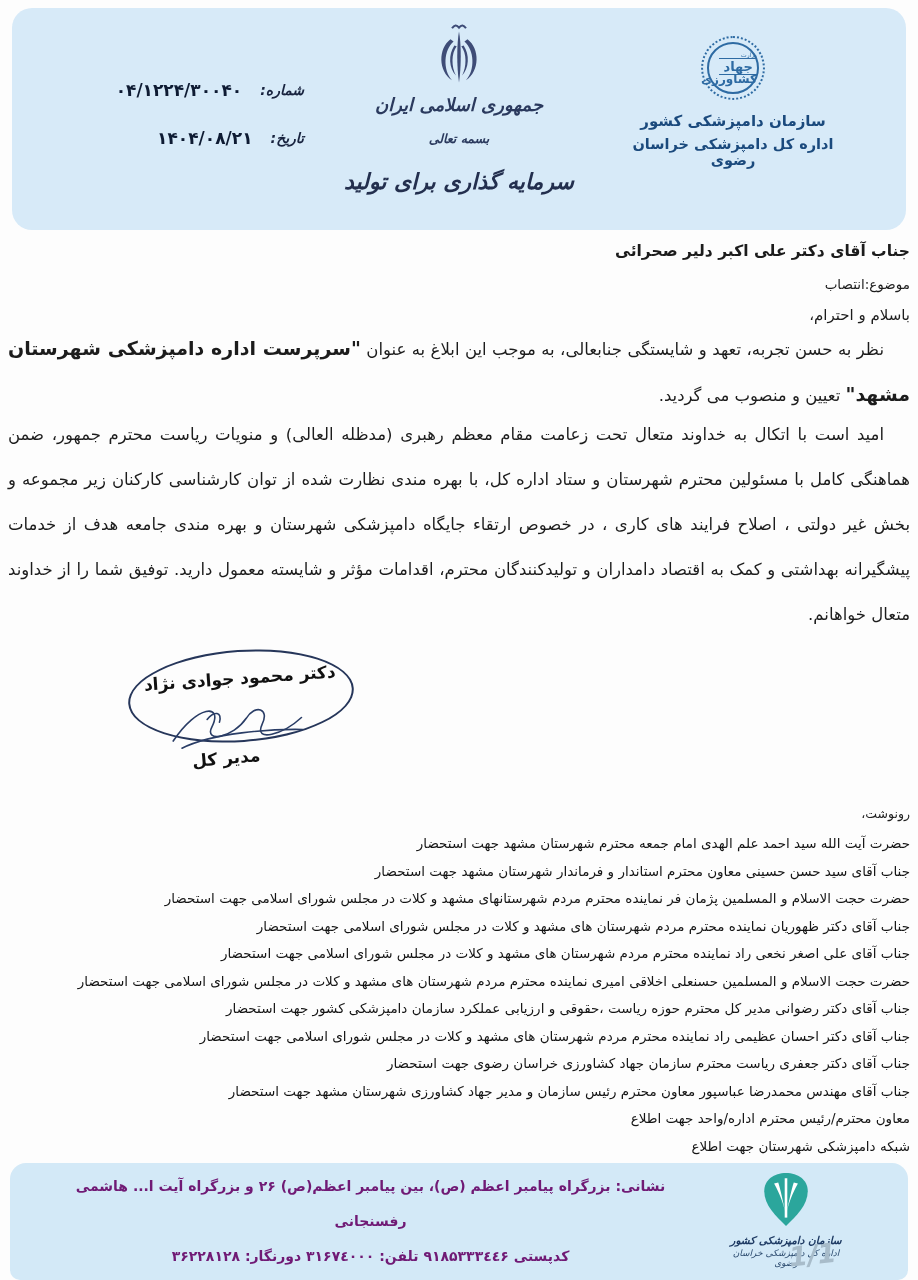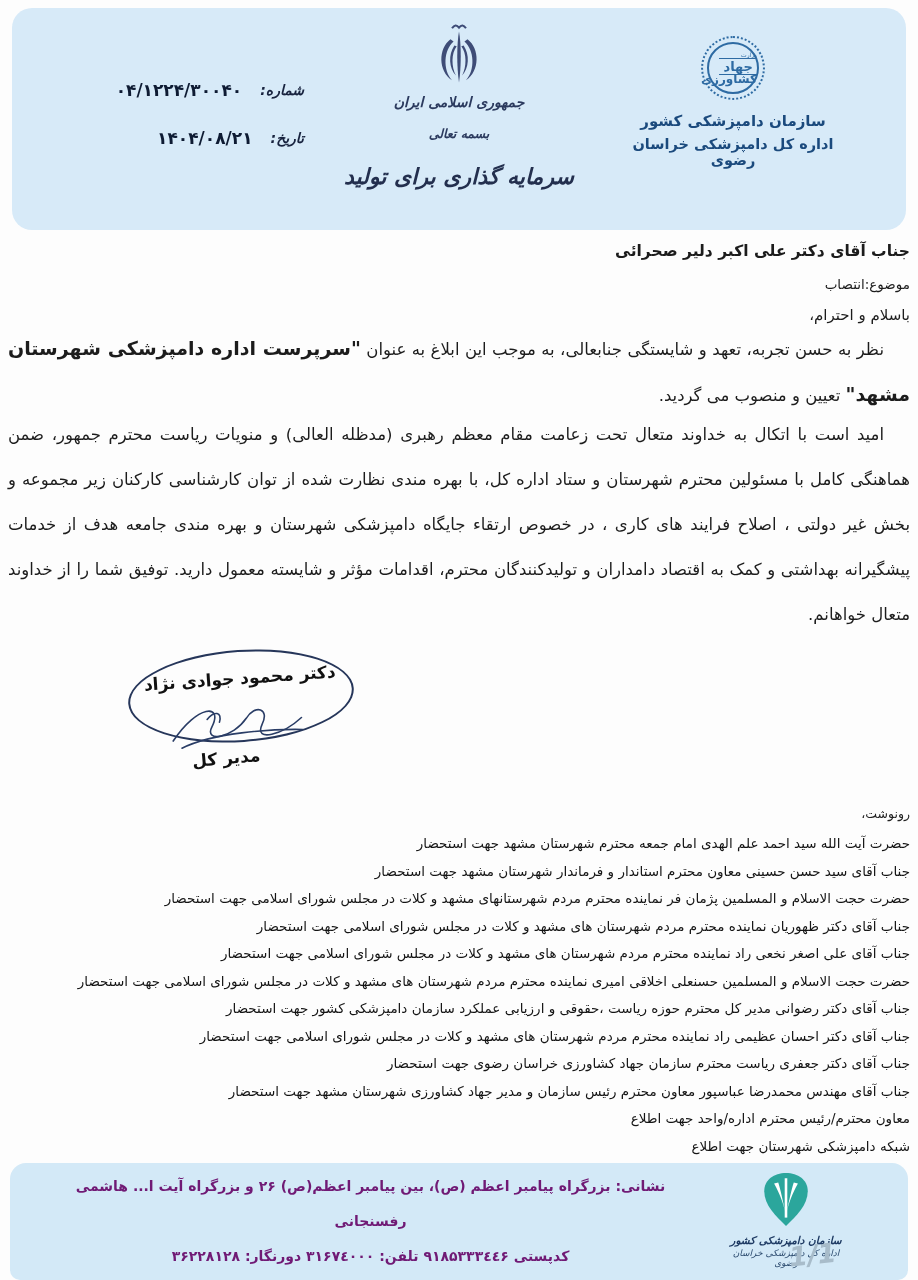--- a/index.html
+++ b/index.html
@@ -18,21 +18,21 @@
     position: absolute; left: 12px; top: 8px; width: 894px; height: 222px;
     background: #d7eaf8; border-radius: 20px;
   }
   .hdr-numbers { position: absolute; left: 42px; top: 58px; width: 250px; }
   .hdr-row { display: flex; align-items: center; justify-content: flex-start; height: 48px; }
   .hdr-label { font-size: 14px; font-style: italic; color: #18233f; font-weight: bold; margin-left: 18px; }
   .hdr-value { font-size: 17px; font-weight: bold; color: #0e1b33; letter-spacing: 0.5px; }
 
   .hdr-center { position: absolute; left: 50%; top: 14px; transform: translateX(-50%); width: 280px; text-align: center; }
   .emblem-wrap { line-height: 0; }
-  .hdr-caption { font-size: 14px; font-weight: bold; font-style: italic; color: #2b3a5e; margin-top: 2px; }
+  .hdr-caption { font-size: 18px; font-weight: bold; font-style: italic; color: #2b3a5e; margin-top: 2px; }
   .hdr-besmeleh { font-size: 12.5px; font-weight: bold; font-style: italic; color: #2b3a5e; margin-top: 16px; }
   .hdr-slogan { font-size: 22px; font-weight: bold; font-style: italic; color: #232f4e; margin-top: 23px; white-space: nowrap; }
 
   .hdr-org { position: absolute; right: 48px; top: 28px; width: 250px; text-align: center; }
   .seal-outer {
     width: 64px; height: 64px; margin: 0 auto; border: 2px dotted #2e6ba3; border-radius: 50%;
     display: flex; align-items: center; justify-content: center;
   }
   .seal-inner {
     width: 52px; height: 52px; border: 2px solid #2e6ba3; border-radius: 50%;

